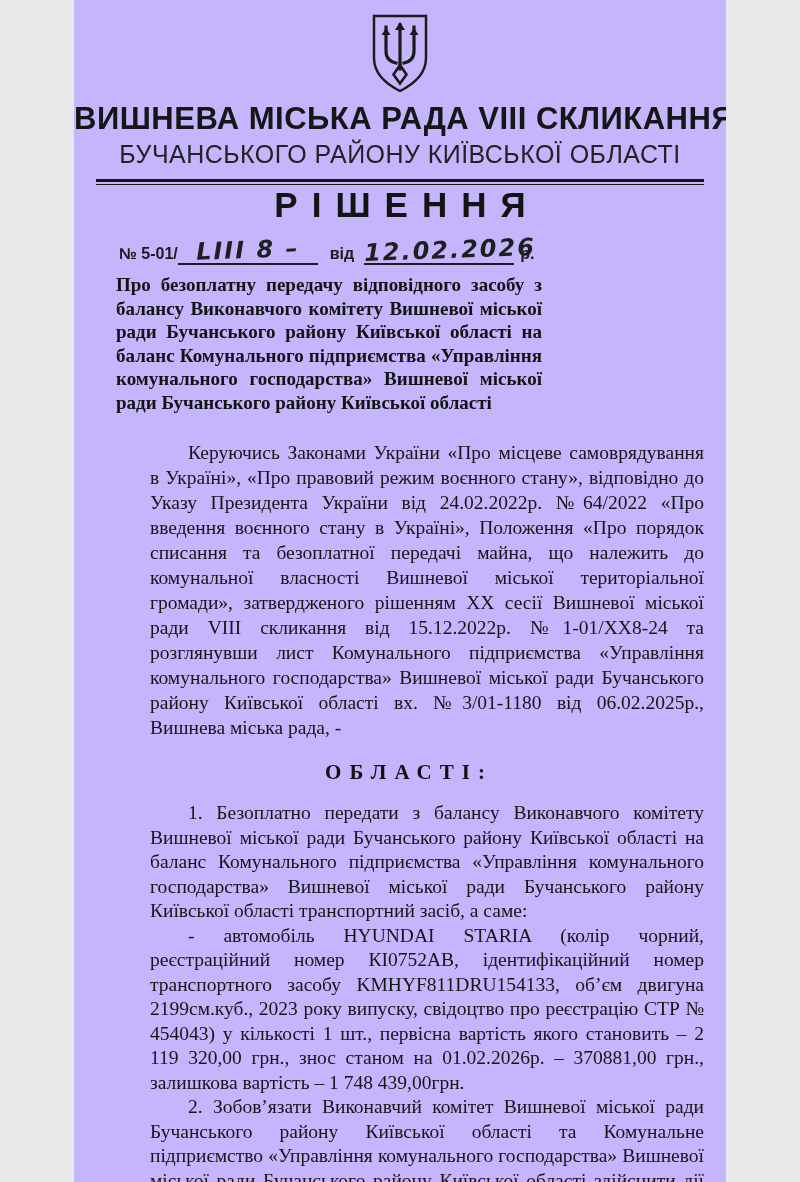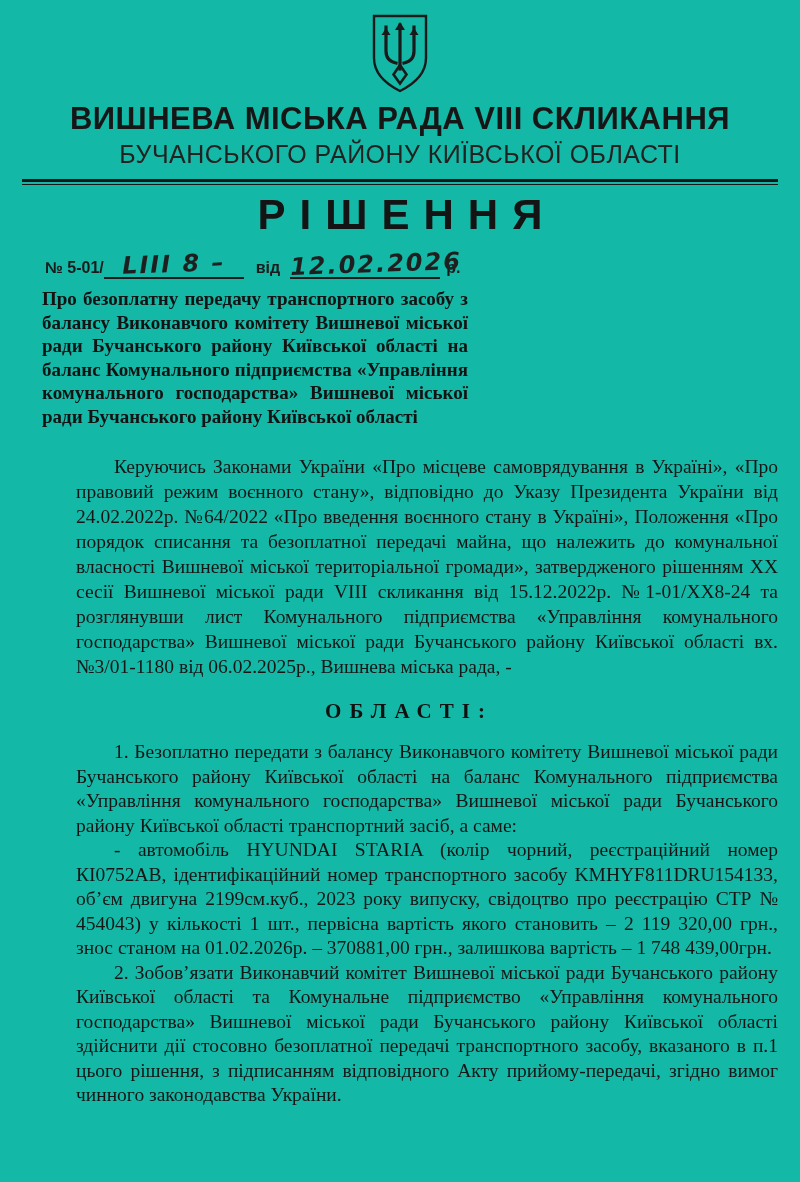--- a/index.html
+++ b/index.html
@@ -1,22 +1,22 @@
 <!DOCTYPE html>
 <html><head>
 <meta charset="utf-8">
 <style>
   * { margin: 0; padding: 0; box-sizing: border-box; }
   html, body { background: #e8e8e8; }
   body { display: flex; justify-content: center; }
   .page {
     position: relative;
-    width: 800px;
+    width: 652px;
     height: 1182px;
-    background: #14b8a6;
+    background: #c4b5fd;
     color: #1b1b1b;
     overflow: hidden;
     font-family: "Liberation Serif", serif;
   }
   
   .emblem-wrap {
     padding-top: 13px;
     display: flex;
     justify-content: center;
   }
@@ -75,25 +75,25 @@
   }
   .session-label {
     font-family: "Liberation Serif", serif;
     font-weight: 700;
     font-size: 36px;
     margin-left: 16px;
     vertical-align: bottom;
     line-height: 40px;
   }
   .decision-title {
-    margin-top: 6px;
+    margin-top: 0;
     text-align: center;
     font-family: "Liberation Sans", sans-serif;
     font-weight: 700;
-    font-size: 42px;
+    font-size: 35px;
     letter-spacing: 14px;
     text-indent: 14px;
     color: #141414;
   }
   
   .number-line {
     margin: 8px 0 0 45px;
     font-family: "Liberation Sans", sans-serif;
     font-weight: 700;
     font-size: 16px;
@@ -171,21 +171,21 @@
   <div class="decision-title">РІШЕННЯ</div>
 
   <div class="number-line">
     <span class="static">№ 5-01/</span>
       <span class="hw-slot slot-number"><span class="hw">LIII 8 –</span></span>
       <span class="static">від</span>
       <span class="hw-slot slot-date"><span class="hw">12.02.2026</span></span>
       <span class="static">р.</span>
   </div>
 
-  <p class="subject">Про безоплатну передачу транспортного засобу з балансу Виконавчого комітету Вишневої міської ради Бучанського району Київської області на баланс Комунального підприємства «Управління комунального господарства» Вишневої міської ради Бучанського району Київської області</p>
+  <p class="subject">Про безоплатну передачу відповідного засобу з балансу Виконавчого комітету Вишневої міської ради Бучанського району Київської області на баланс Комунального підприємства «Управління комунального господарства» Вишневої міської ради Бучанського району Київської області</p>
 
   <div class="body-block">
     <p class="body-par">Керуючись Законами України «Про місцеве самоврядування в Україні», «Про правовий режим воєнного стану», відповідно до Указу Президента України від 24.02.2022р. №64/2022 «Про введення воєнного стану в Україні», Положення «Про порядок списання та безоплатної передачі майна, що належить до комунальної власності Вишневої міської територіальної громади», затвердженого рішенням ХХ сесії Вишневої міської ради VIII скликання від 15.12.2022р. №1-01/ХХ8-24 та розглянувши лист Комунального підприємства «Управління комунального господарства» Вишневої міської ради Бучанського району Київської області вх. №3/01-1180 від 06.02.2025р., Вишнева міська рада, -</p>
 
     <div class="resolved-heading">ОБЛАСТІ:</div>
 
     <div class="items">
       <p class="body-par">1. Безоплатно передати з балансу Виконавчого комітету Вишневої міської ради Бучанського району Київської області на баланс Комунального підприємства «Управління комунального господарства» Вишневої міської ради Бучанського району Київської області транспортний засіб, а саме:</p>
       <p class="body-par">- автомобіль HYUNDAI STARIA (колір чорний, реєстраційний номер КІ0752АВ, ідентифікаційний номер транспортного засобу KMHYF811DRU154133, об’єм двигуна 2199см.куб., 2023 року випуску, свідоцтво про реєстрацію СТР № 454043) у кількості 1 шт., первісна вартість якого становить – 2 119 320,00 грн., знос станом на 01.02.2026р. – 370881,00 грн., залишкова вартість – 1 748 439,00грн.</p>
       <p class="body-par">2. Зобов’язати Виконавчий комітет Вишневої міської ради Бучанського району Київської області та Комунальне підприємство «Управління комунального господарства» Вишневої міської ради Бучанського району Київської області здійснити дії стосовно безоплатної передачі транспортного засобу, вказаного в п.1 цього рішення, з підписанням відповідного Акту прийому-передачі, згідно вимог чинного законодавства України.</p>

